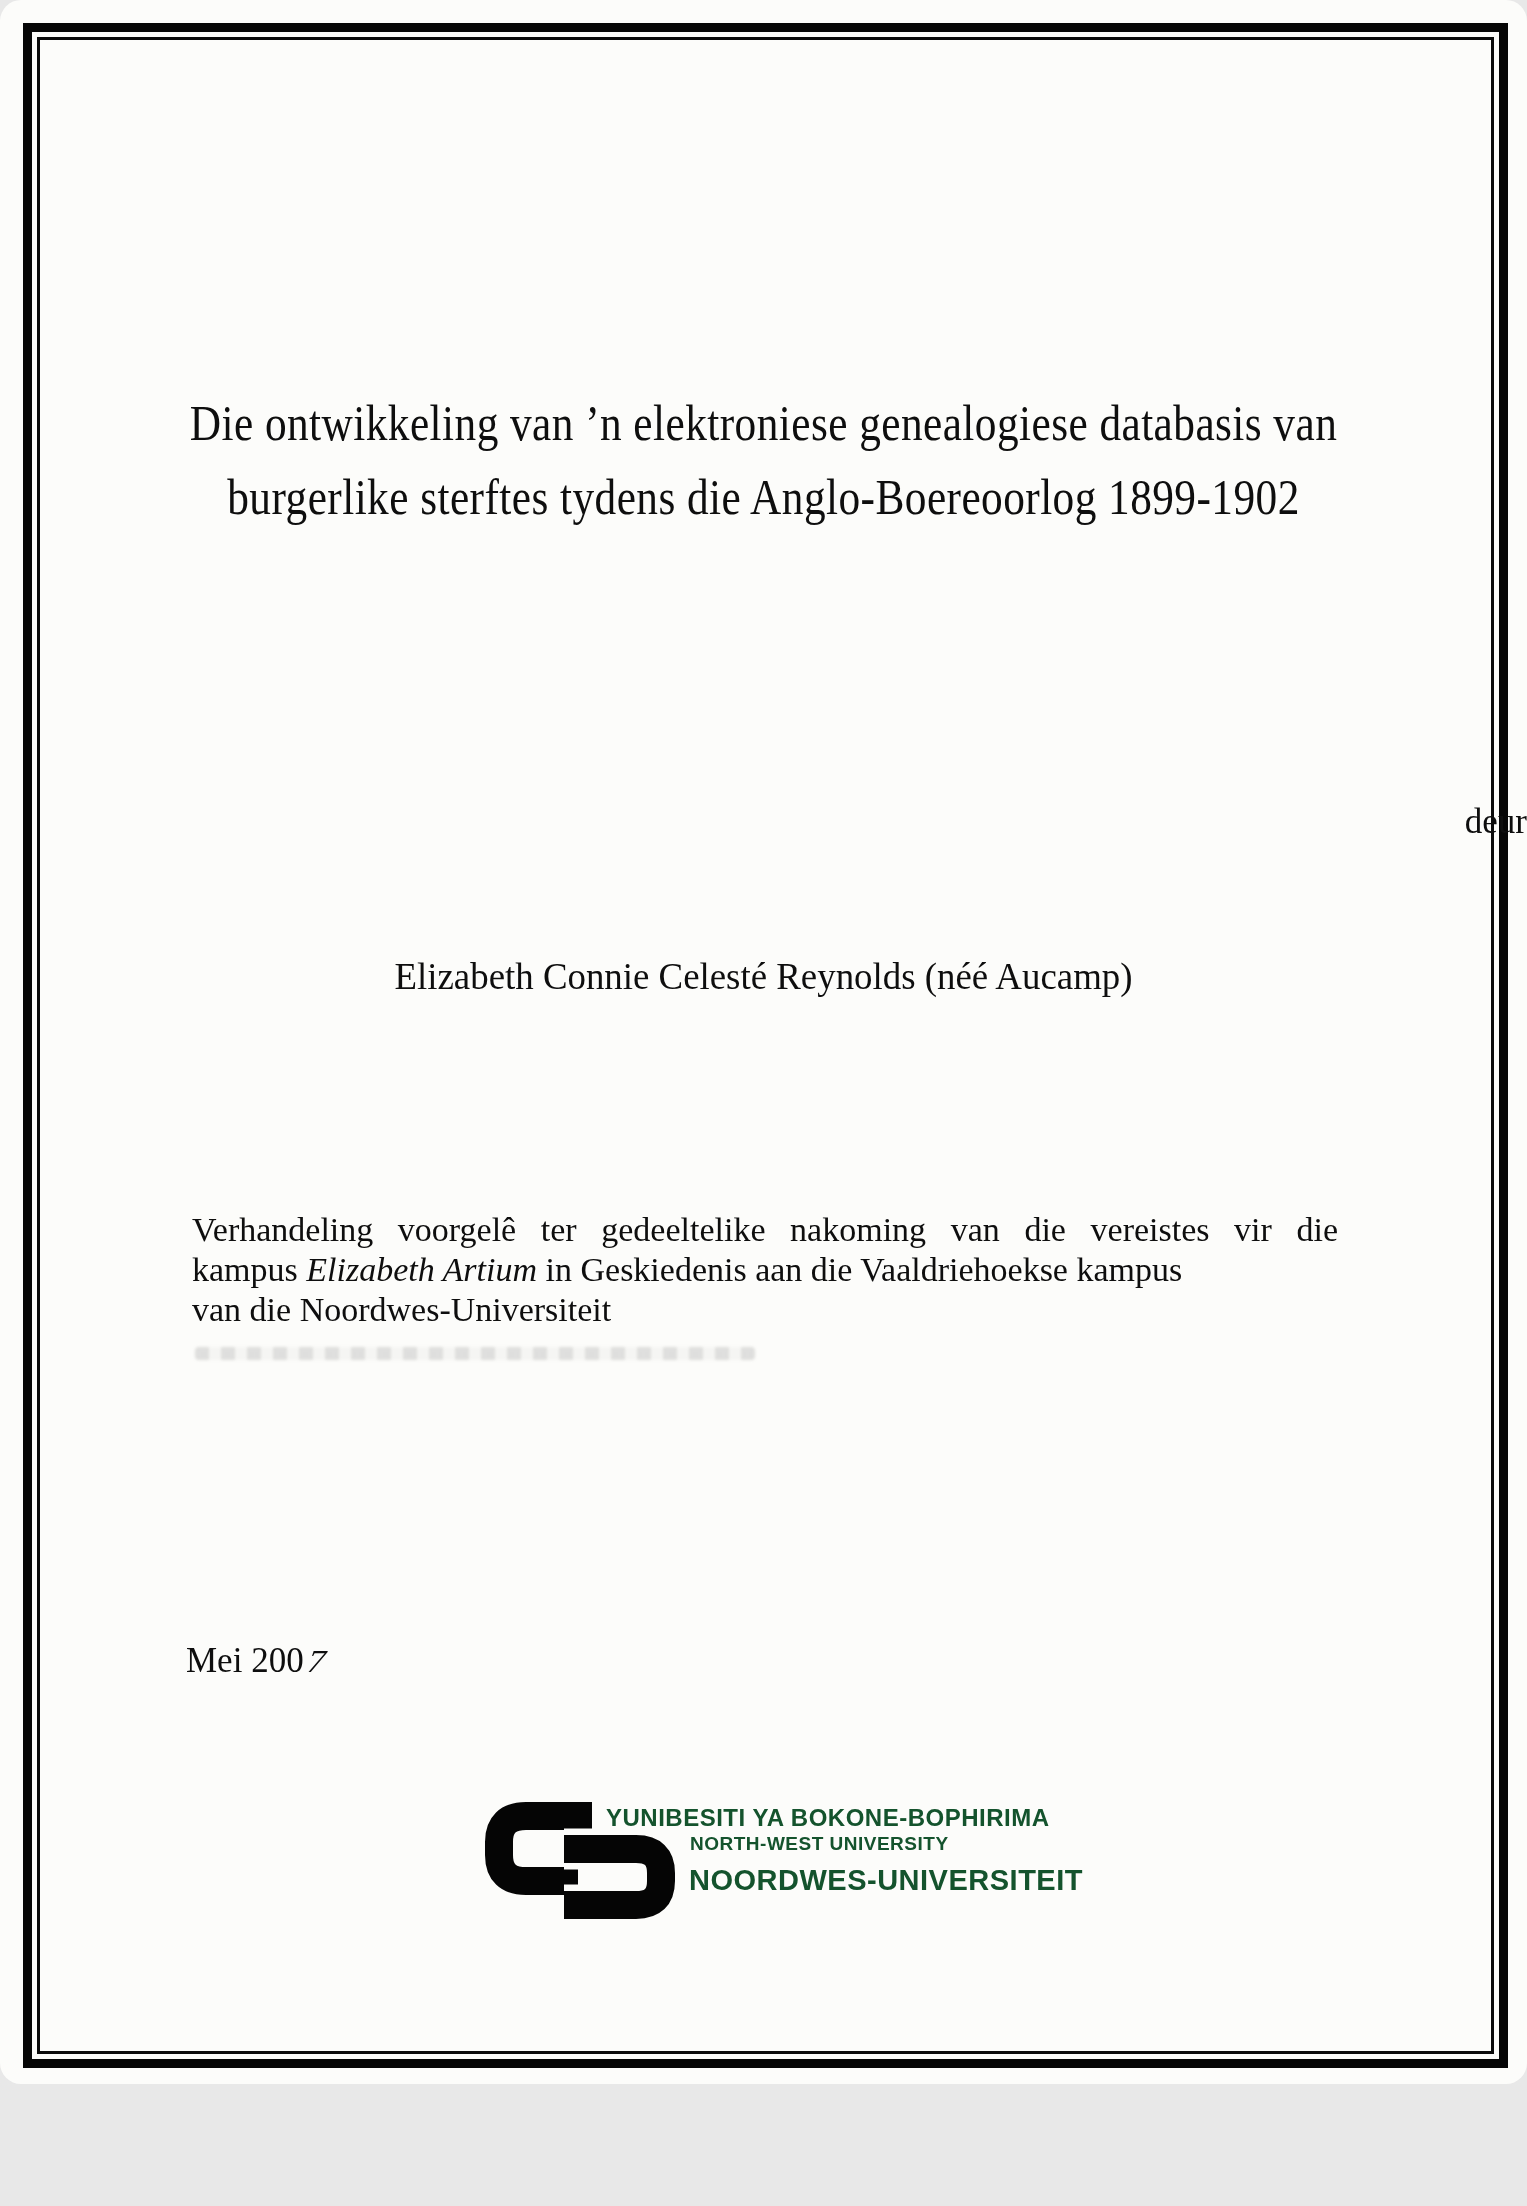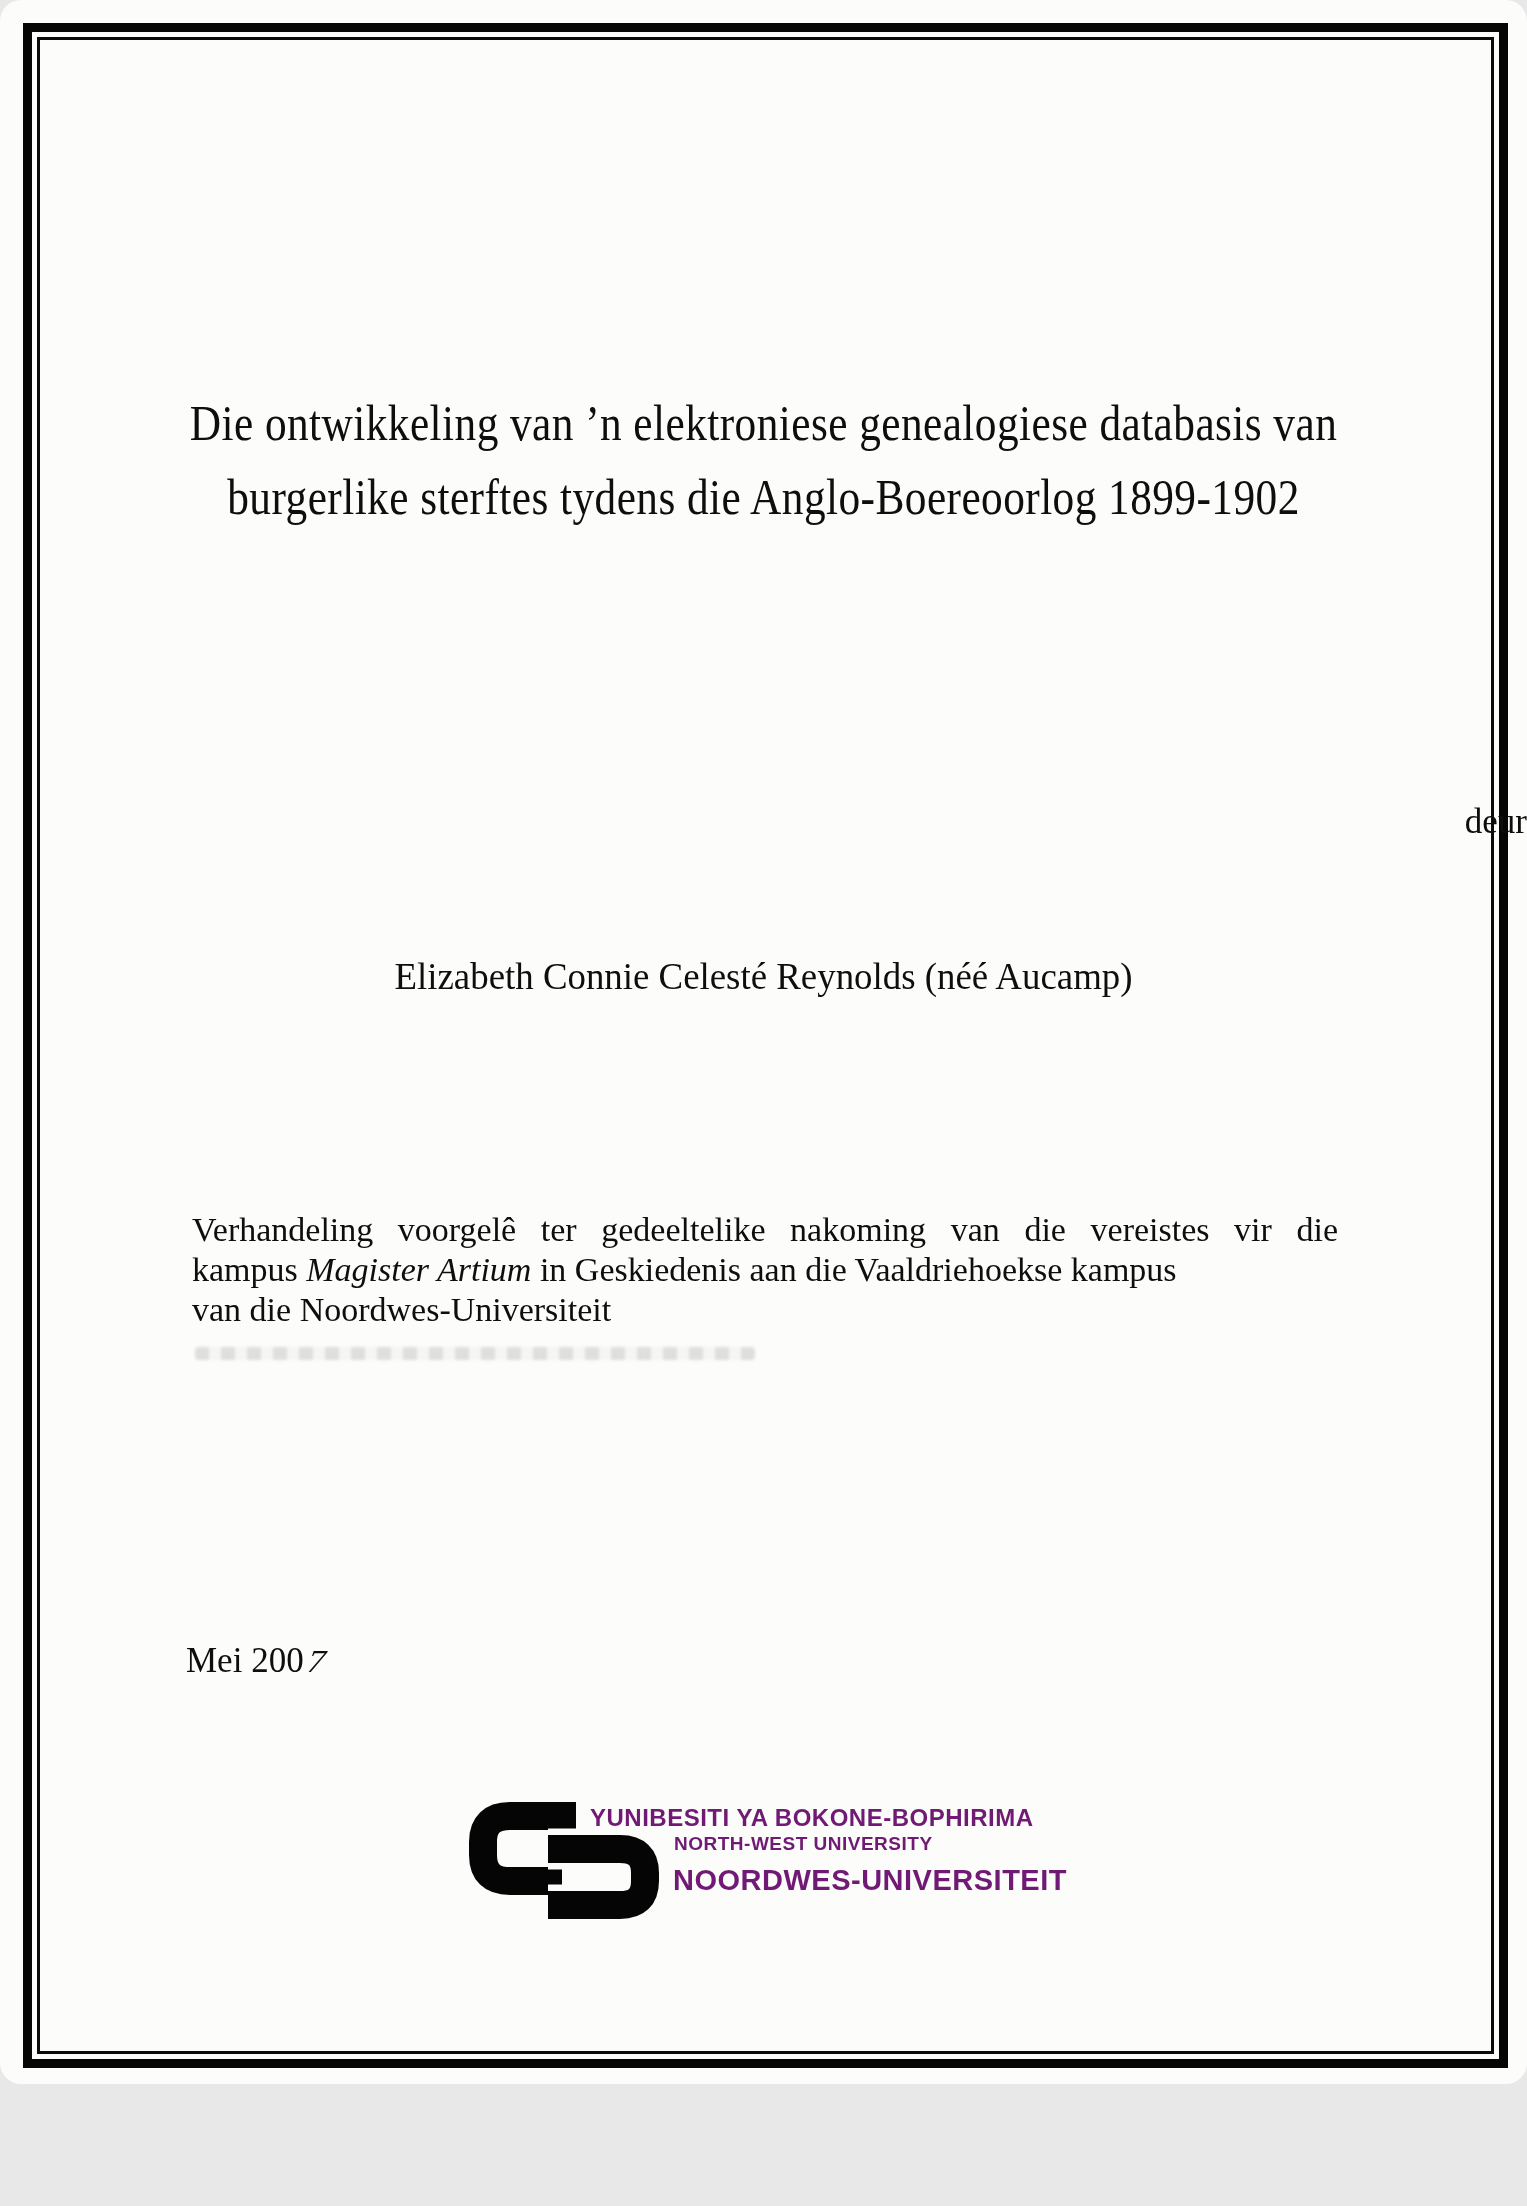--- a/index.html
+++ b/index.html
@@ -88,26 +88,26 @@
     line-height: 45px;
   }
   .date-last {
     display: inline-block;
     transform: skewX(-18deg) scaleY(0.92);
     transform-origin: 50% 80%;
   }
 
   .nwu {
     top: 1800px;
-    left: 468px;
+    left: 484px;
     width: 700px;
     height: 135px;
     font-family: "Liberation Sans", sans-serif;
     font-weight: bold;
-    color: #701a75;
+    color: #14532d;
   }
   .nwu-mark { position: absolute; top: 0; left: 0; }
   .nwu-line { position: absolute; white-space: nowrap; letter-spacing: 0.5px; }
   .nwu-line-1 { top: 4px;  left: 122px; font-size: 24px; }
   .nwu-line-2 { top: 33px; left: 206px; font-size: 19px; }
   .nwu-line-3 { top: 64px; left: 205px; font-size: 29px; }
 </style>
 </head>
 <body>
 
@@ -118,21 +118,21 @@
 
   <div class="abs centered title-line title-line-1">Die ontwikkeling van ’n elektroniese genealogiese databasis van</div>
   <div class="abs centered title-line title-line-2">burgerlike sterftes tydens die Anglo-Boereoorlog 1899-1902</div>
 
   <div class="abs centered byline">deur</div>
 
   <div class="abs centered author">Elizabeth Connie Celesté Reynolds (néé Aucamp)</div>
 
   <div class="abs statement">
     <div class="just">Verhandeling voorgelê ter gedeeltelike nakoming van die vereistes vir die</div>
-    <div><span>kampus </span><span class="italic">Magister Artium</span><span> in Geskiedenis aan die Vaaldriehoekse kampus</span></div>
+    <div><span>kampus </span><span class="italic">Elizabeth Artium</span><span> in Geskiedenis aan die Vaaldriehoekse kampus</span></div>
     <div>van die Noordwes-Universiteit</div>
   </div>
 
   <div class="abs scan-ghost"></div>
 
   <div class="abs supervisor-block">
     <div><span>Mei 200</span><span class="date-last">7</span></div>
   </div>
 
   <div class="abs nwu">

